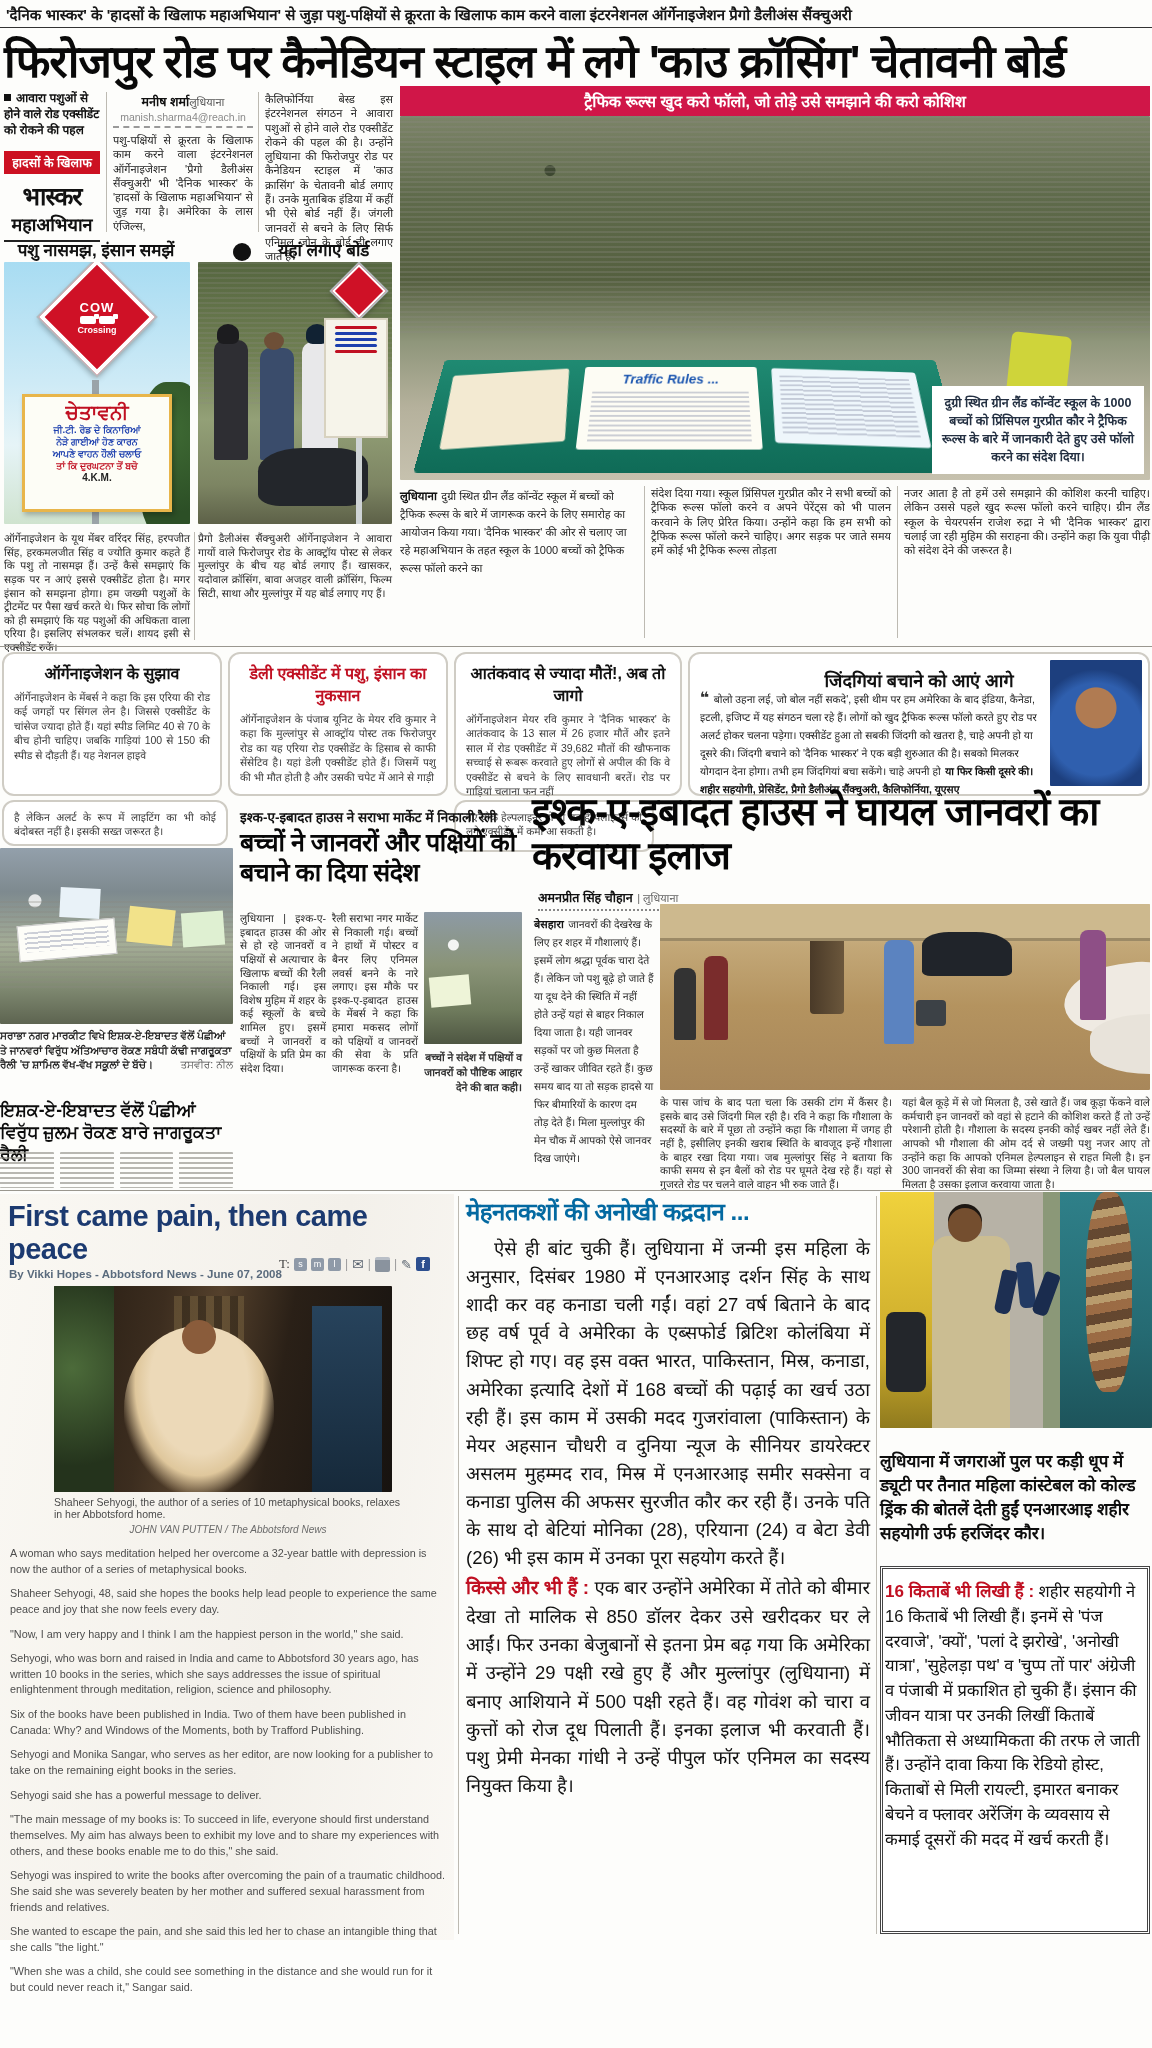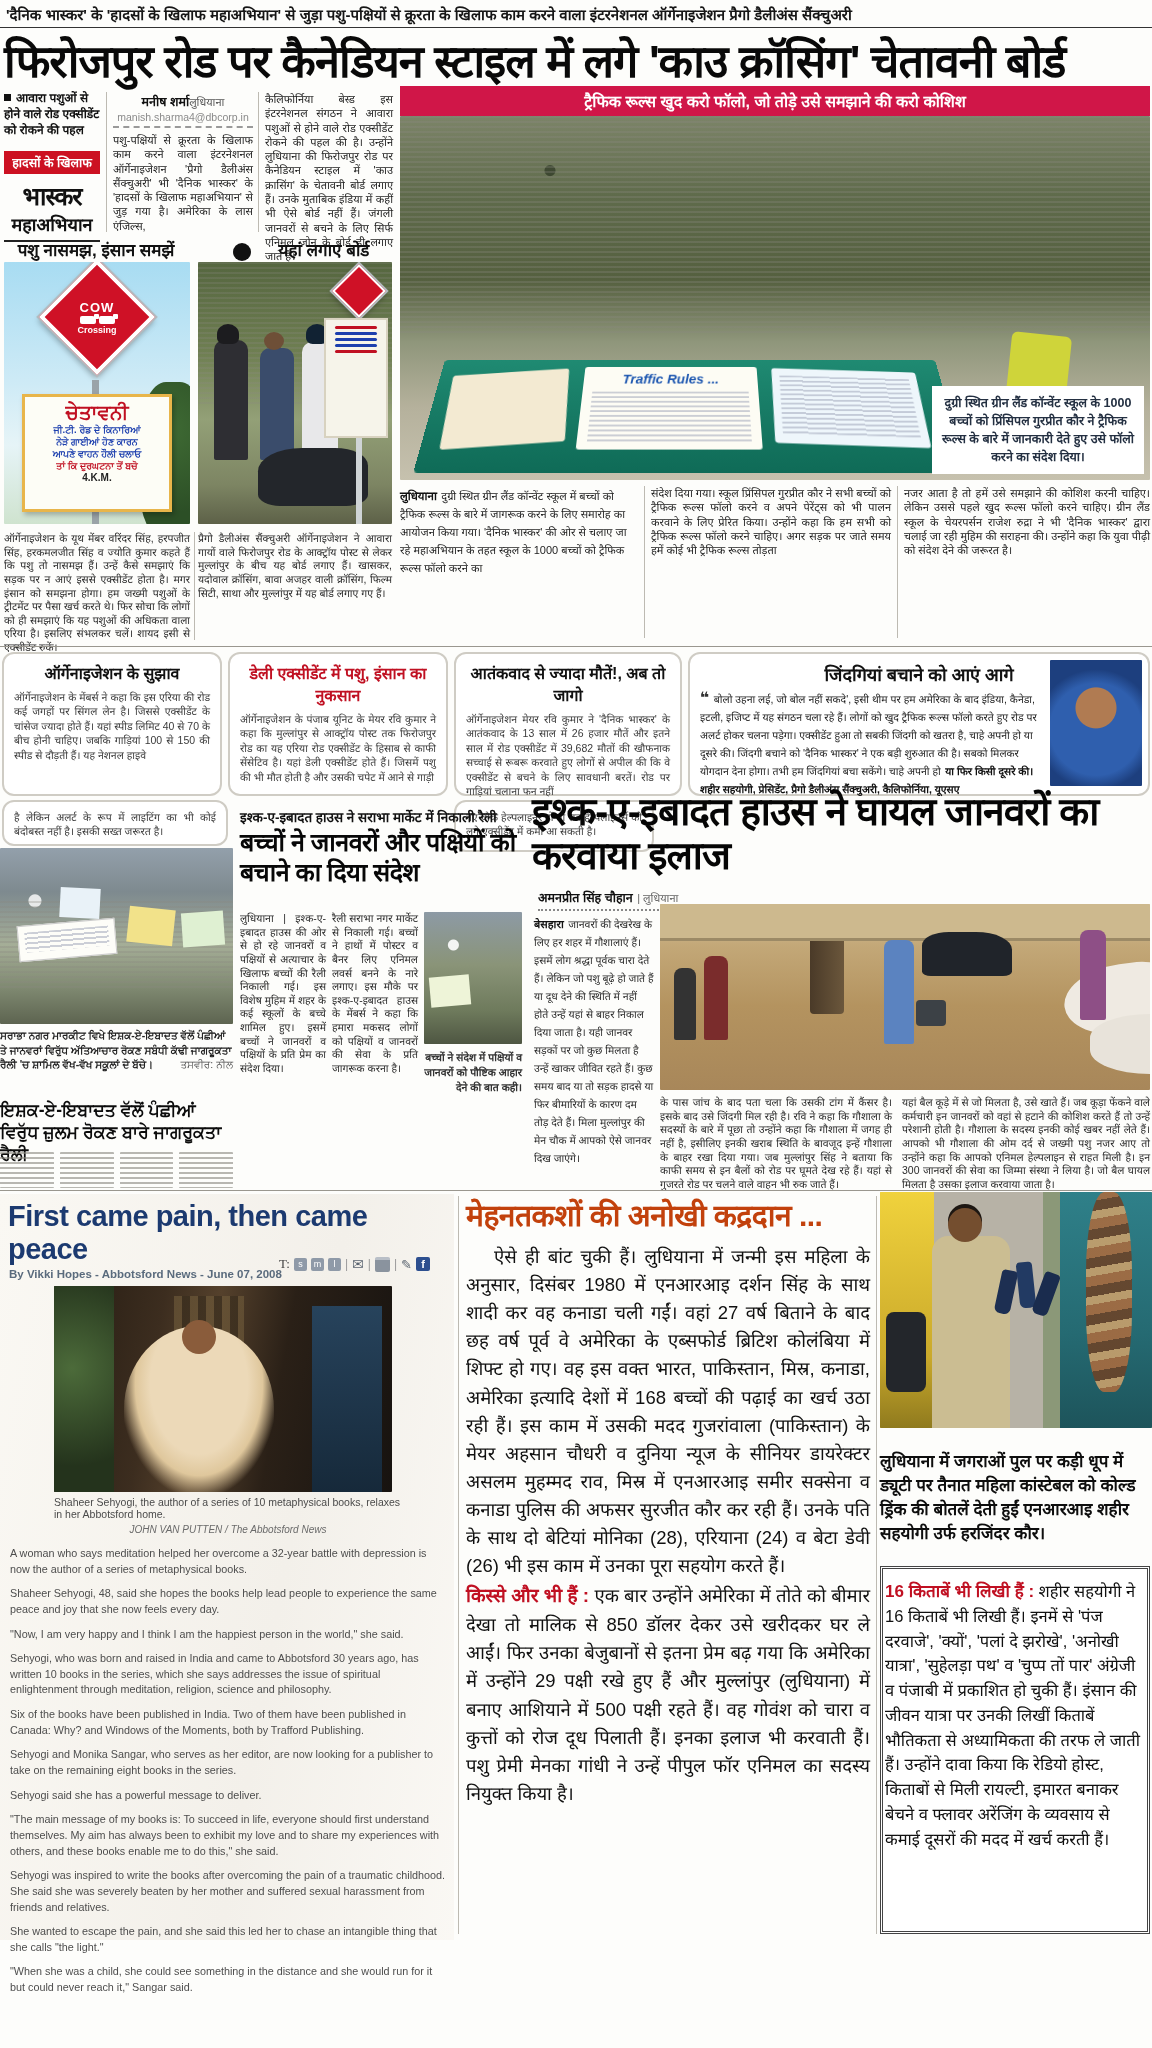--- a/index.html
+++ b/index.html
@@ -49,21 +49,21 @@
     <div style="width:7px;height:7px;background:#111;float:left;margin:4px 5px 0 0;"></div>
     <div class="b" style="font-size:12px;line-height:1.35;">आवारा पशुओं से होने वाले रोड एक्सीडेंट को रोकने की पहल</div>
     <div style="margin-top:12px;background:#cc1122;color:#fff;font-weight:bold;font-size:12.5px;text-align:center;padding:3px 2px;">हादसों के खिलाफ</div>
     <div class="b ctr" style="font-size:25px;margin-top:4px;letter-spacing:-1px;">भास्कर</div>
     <div class="b ctr" style="font-size:18px;border-bottom:2px solid #222;padding-bottom:4px;">महाअभियान</div>
   </div>
   <div class="abs vr" style="left:106px;top:92px;height:140px;"></div>
 
   <div class="abs" style="left:113px;top:92px;width:140px;">
     <div class="ctr"><span class="b" style="font-size:12.5px;">मनीष शर्मा</span><span style="font-size:11px;color:#555;">लुधियाना</span></div>
-    <div class="ctr" style="font-size:10.5px;color:#8a8a8a;margin:1px 0 3px;">manish.sharma4@dbcorp.in</div>
+    <div class="ctr" style="font-size:10.5px;color:#8a8a8a;margin:1px 0 3px;">manish.sharma4@reach.in</div>
     <div style="border-top:2px dashed #999;margin-bottom:5px;"></div>
     <div class="body-sm jus">पशु-पक्षियों से क्रूरता के खिलाफ काम करने वाला इंटरनेशनल ऑर्गेनाइजेशन 'प्रैगो डैलीअंस सैंक्चुअरी' भी 'दैनिक भास्कर' के 'हादसों के खिलाफ महाअभियान' से जुड़ गया है। अमेरिका के लास एंजिल्स,</div>
   </div>
   <div class="abs vr" style="left:258px;top:92px;height:140px;"></div>
   <div class="abs body-sm jus" style="left:265px;top:92px;width:128px;">कैलिफोर्निया बेस्ड इस इंटरनेशनल संगठन ने आवारा पशुओं से होने वाले रोड एक्सीडेंट रोकने की पहल की है। उन्होंने लुधियाना की फिरोजपुर रोड पर कैनेडियन स्टाइल में 'काउ क्रासिंग' के चेतावनी बोर्ड लगाए हैं। उनके मुताबिक इंडिया में कहीं भी ऐसे बोर्ड नहीं हैं। जंगली जानवरों से बचने के लिए सिर्फ एनिमल जोन के बोर्ड ही लगाए जाते हैं।</div>
 
   <div class="abs b ctr" style="left:2px;top:238px;width:188px;font-size:17px;">पशु नासमझ, इंसान समझें</div>
   <div class="abs" style="left:233px;top:243px;width:18px;height:18px;border-radius:50%;background:#111;"></div>
   <div class="abs b ctr" style="left:256px;top:238px;width:136px;font-size:17px;">यहां लगाए बोर्ड</div>
 
@@ -151,21 +151,21 @@
   </div>
   <div class="abs roundbox" style="left:228px;top:652px;width:220px;height:144px;">
     <div class="boxtitle red">डेली एक्सीडेंट में पशु, इंसान का नुकसान</div>
     <div class="boxbody">ऑर्गेनाइजेशन के पंजाब यूनिट के मेयर रवि कुमार ने कहा कि मुल्लांपुर से आक्ट्रॉय पोस्ट तक फिरोजपुर रोड का यह एरिया रोड एक्सीडेंट के हिसाब से काफी सेंसेटिव है। यहां डेली एक्सीडेंट होते हैं। जिसमें पशु की भी मौत होती है और उसकी चपेट में आने से गाड़ी</div>
   </div>
   <div class="abs roundbox" style="left:454px;top:652px;width:228px;height:144px;">
     <div class="boxtitle">आतंकवाद से ज्यादा मौतें!, अब तो जागो</div>
     <div class="boxbody">ऑर्गेनाइजेशन मेयर रवि कुमार ने 'दैनिक भास्कर' के आतंकवाद के 13 साल में 26 हजार मौतें और इतने साल में रोड एक्सीडेंट में 39,682 मौतों की खौफनाक सच्चाई से रूबरू करवाते हुए लोगों से अपील की कि वे एक्सीडेंट से बचने के लिए सावधानी बरतें। रोड पर गाड़ियां चलाना फन नहीं</div>
   </div>
   <div class="abs roundbox" style="left:688px;top:652px;width:462px;height:144px;">
-    <div class="boxtitle" style="font-size:18px;">जिंदगियां बचाने को आएं आगे</div>
+    <div class="boxtitle" style="font-size:18px;margin-top:6px;">जिंदगियां बचाने को आएं आगे</div>
     <div style="position:absolute;left:10px;top:34px;width:346px;">
       <span class="b" style="font-size:16px;color:#333;">❝</span>
       <span class="boxbody" style="font-size:10.5px;color:#222;">बोलो उहना लई, जो बोल नहीं सकदे', इसी थीम पर हम अमेरिका के बाद इंडिया, कैनेडा, इटली, इजिप्ट में यह संगठन चला रहे हैं। लोगों को खुद ट्रैफिक रूल्स फॉलो करते हुए रोड पर अलर्ट होकर चलना पड़ेगा। एक्सीडेंट हुआ तो सबकी जिंदगी को खतरा है, चाहे अपनी हो या दूसरे की। जिंदगी बचाने को 'दैनिक भास्कर' ने एक बड़ी शुरुआत की है। सबको मिलकर योगदान देना होगा। तभी हम जिंदगियां बचा सकेंगे। चाहे अपनी हो</span>
       <span class="boxbody b" style="color:#111;">या फिर किसी दूसरे की। शहीर सहयोगी, प्रेसिडेंट, प्रैगो डैलीअंस सैंक्चुअरी, कैलिफोर्निया, यूएसए</span>
     </div>
     <div class="ph" style="right:6px;top:6px;width:92px;height:126px;background:radial-gradient(circle at 50% 38%,#b07b52 0 20px,transparent 21px),radial-gradient(circle at 50% 55%,#2f5fae 0 46px,#1d3f7e 60px),linear-gradient(160deg,#27496f,#142c4e);"></div>
   </div>
 
   <div class="abs roundbox boxbody" style="left:2px;top:800px;width:226px;height:46px;">है लेकिन अलर्ट के रूप में लाइटिंग का भी कोई बंदोबस्त नहीं है। इसकी सख्त जरूरत है।</div>
   <div class="abs roundbox boxbody" style="left:454px;top:800px;width:200px;height:52px;">नए चौक हेल्पलाइनर हों तो सब हेल्पलाइनर्स को लगे एक्सीडेंट में कमी आ सकती है।</div>
@@ -271,21 +271,21 @@
       <p class="engp">Sehyogi and Monika Sangar, who serves as her editor, are now looking for a publisher to take on the remaining eight books in the series.</p>
       <p class="engp">Sehyogi said she has a powerful message to deliver.</p>
       <p class="engp">"The main message of my books is: To succeed in life, everyone should first understand themselves. My aim has always been to exhibit my love and to share my experiences with others, and these books enable me to do this," she said.</p>
       <p class="engp">Sehyogi was inspired to write the books after overcoming the pain of a traumatic childhood. She said she was severely beaten by her mother and suffered sexual harassment from friends and relatives.</p>
       <p class="engp">She wanted to escape the pain, and she said this led her to chase an intangible thing that she calls "the light."</p>
       <p class="engp">"When she was a child, she could see something in the distance and she would run for it but could never reach it," Sangar said.</p>
     </div>
   </div>
 
   <div class="abs" style="left:466px;top:1194px;width:404px;">
-    <div class="b" style="font-size:30px;letter-spacing:-.5px;color:#c2410c;">मेहनतकशों की अनोखी कद्रदान ...</div>
+    <div class="b" style="font-size:24px;letter-spacing:-.5px;color:#0369a1;">मेहनतकशों की अनोखी कद्रदान ...</div>
     <div class="bigtext" style="margin-top:8px;text-indent:28px;">ऐसे ही बांट चुकी हैं। लुधियाना में जन्मी इस महिला के अनुसार, दिसंबर 1980 में एनआरआइ दर्शन सिंह के साथ शादी कर वह कनाडा चली गईं। वहां 27 वर्ष बिताने के बाद छह वर्ष पूर्व वे अमेरिका के एब्सफोर्ड ब्रिटिश कोलंबिया में शिफ्ट हो गए। वह इस वक्त भारत, पाकिस्तान, मिस्र, कनाडा, अमेरिका इत्यादि देशों में 168 बच्चों की पढ़ाई का खर्च उठा रही हैं। इस काम में उसकी मदद गुजरांवाला (पाकिस्तान) के मेयर अहसान चौधरी व दुनिया न्यूज के सीनियर डायरेक्टर असलम मुहम्मद राव, मिस्र में एनआरआइ समीर सक्सेना व कनाडा पुलिस की अफसर सुरजीत कौर कर रही हैं। उनके पति के साथ दो बेटियां मोनिका (28), एरियाना (24) व बेटा डेवी (26) भी इस काम में उनका पूरा सहयोग करते हैं।</div>
     <div class="bigtext" style="margin-top:2px;">
       <span class="b red" style="font-size:19px;">किस्से और भी हैं :</span>
       <span>एक बार उन्होंने अमेरिका में तोते को बीमार देखा तो मालिक से 850 डॉलर देकर उसे खरीदकर घर ले आईं। फिर उनका बेजुबानों से इतना प्रेम बढ़ गया कि अमेरिका में उन्होंने 29 पक्षी रखे हुए हैं और मुल्लांपुर (लुधियाना) में बनाए आशियाने में 500 पक्षी रहते हैं। वह गोवंश को चारा व कुत्तों को रोज दूध पिलाती हैं। इनका इलाज भी करवाती हैं। पशु प्रेमी मेनका गांधी ने उन्हें पीपुल फॉर एनिमल का सदस्य नियुक्त किया है।</span>
     </div>
   </div>
 
   <div class="ph" style="left:880px;top:1192px;width:272px;height:236px;background:linear-gradient(90deg,#e3c53a 0 14%,#b7b2a6 14% 60%,#8b9878 60% 100%);">
     <div class="sil" style="left:0;top:0;width:54px;height:236px;background:linear-gradient(180deg,#f0d23c,#caa92b 70%,#8f7a1e);"></div>
     <div class="sil" style="left:6px;top:120px;width:40px;height:80px;background:#23262b;border-radius:8px;"></div>

